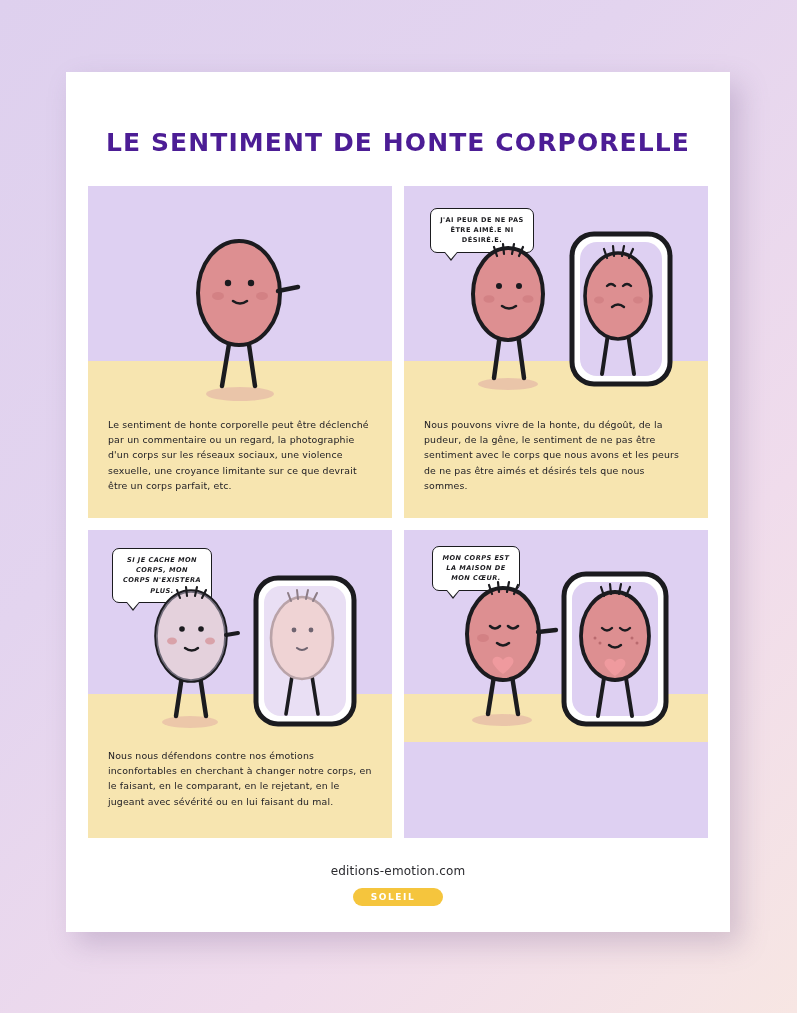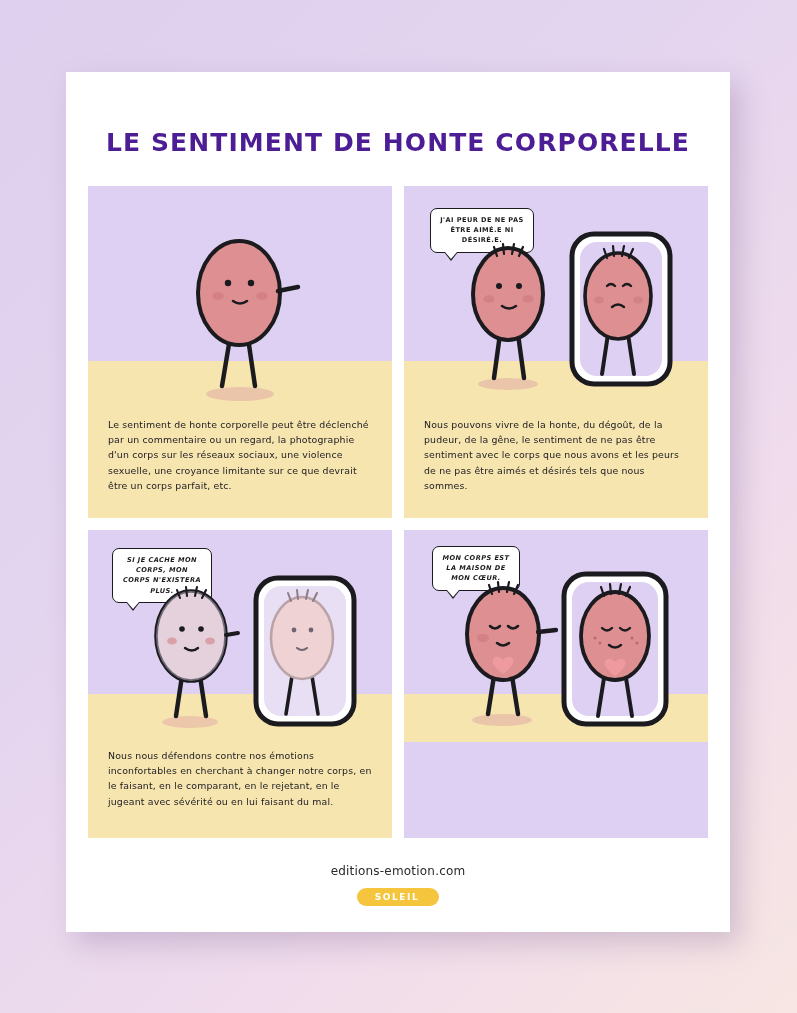--- a/index.html
+++ b/index.html
@@ -144,21 +144,21 @@
     margin-bottom: 7px;
     margin-top: 48px;
   }
   .logo-pill {
     display: inline-block;
     background: #f5c53d;
     color: #ffffff;
     font-weight: bold;
     font-size: 9px;
     letter-spacing: 1.6px;
-    padding: 4px 20px 4px 18px;
+    padding: 4px 28px 4px 18px;
     border-radius: 11px;
     text-transform: uppercase;
   }
 
   svg { display: block; }
   .svg-abs { position: absolute; left: 0; top: 0; }
 </style>
 </head>
 <body>
 

